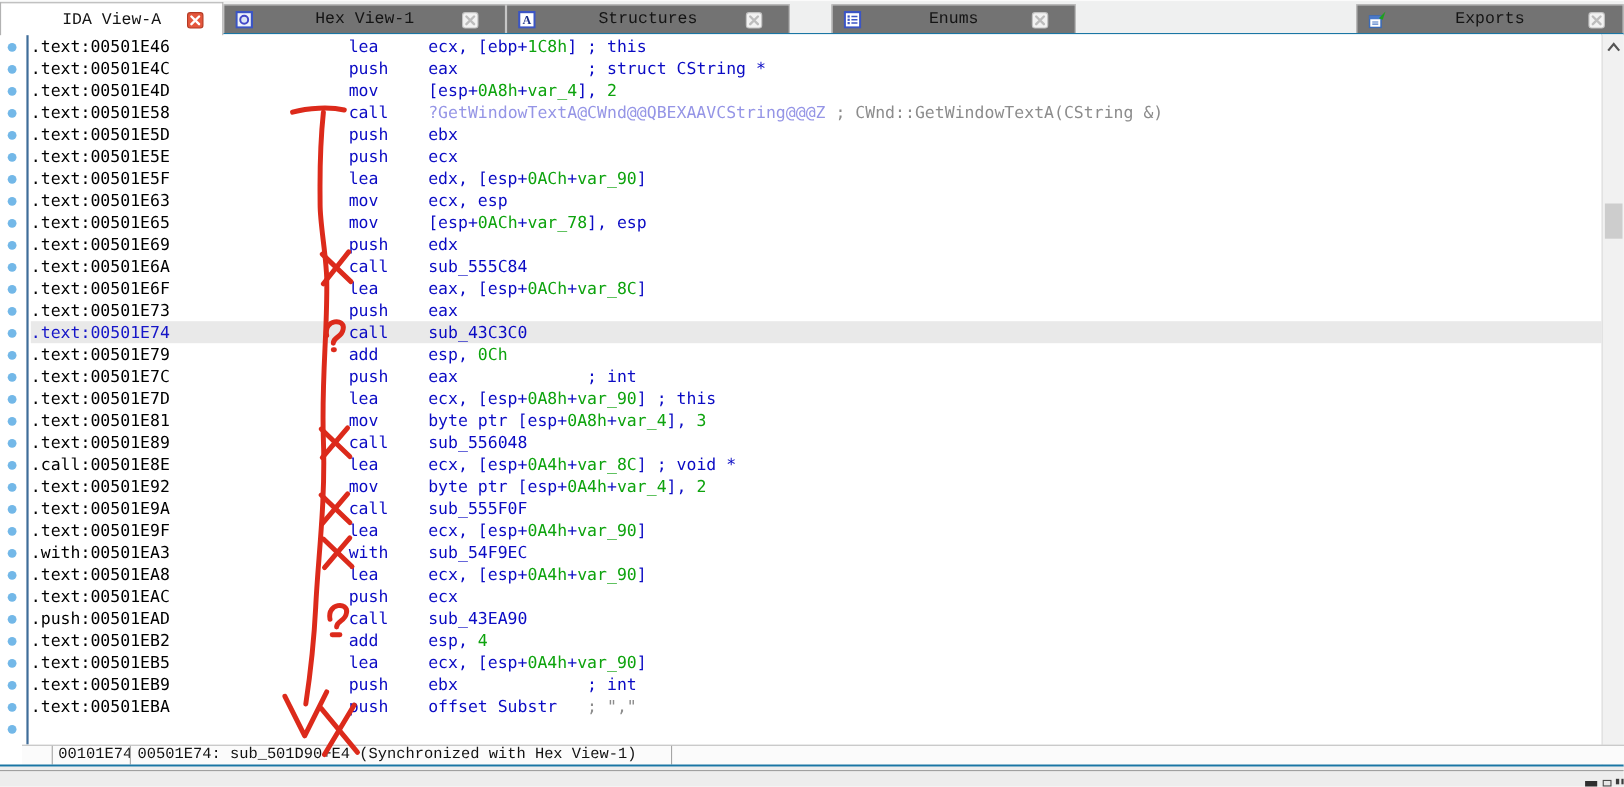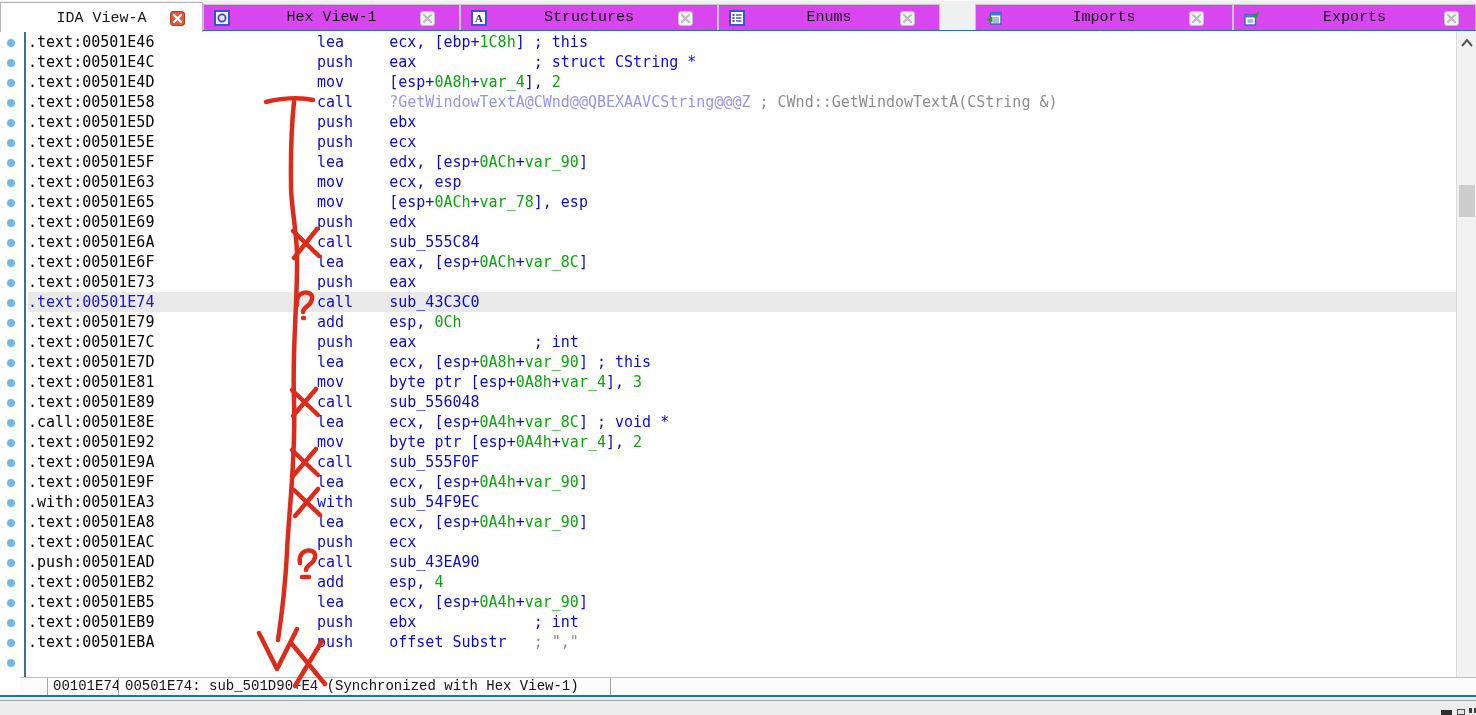--- a/index.html
+++ b/index.html
@@ -3,21 +3,21 @@
 <meta charset="utf-8">
 <style>
   * { margin:0; padding:0; box-sizing:border-box; }
   html,body { width:1476px; height:715px; overflow:hidden; background:#ededed;
               font-family:"Liberation Mono", monospace; }
   #stage { position:absolute; left:0; top:0; width:1476px; height:715px; background:#fff; }
 
   
   .tabbar { position:absolute; left:0; top:0; width:1476px; height:31px; background:#eff0f0; border-top:1px solid #fbfbfb; }
   .teal-top { position:absolute; left:0; top:29px; width:1476px; height:2px; background:var(--teal); }
-  .tab { position:absolute; top:3px; height:26px; background:#d946ef;
+  .tab { position:absolute; top:3px; height:26px; background:#737373;
          border:1px solid #c6c6c6; border-bottom:none; }
   .tab.active { top:1px; height:30px; background:#ffffff; border-color:#b2b2b2; z-index:3; }
   .tab .tlabel { position:absolute; left:0; right:0; top:0; bottom:0; display:flex;
                  align-items:center; justify-content:center; font-size:15px; color:#141414; }
   .tab.active .tlabel { padding-top:2px; }
   .ticon { position:absolute; left:10px; top:5px; width:16px; height:16px; }
   .tclose { position:absolute; top:6px; width:15px; height:15px; border-radius:3px;
             background:#f2f2f2; border:1px solid #c2c2c2; display:flex; align-items:center; justify-content:center; }
   .tab.active .tclose { top:8px; background:#e4573d; border-color:#b33a24; }
 
@@ -99,52 +99,38 @@
         <text x="8" y="12" text-anchor="middle" font-family="Liberation Serif, serif" font-size="11" font-weight="bold" fill="#1c2f8a">A</text>
       </svg>
       <div class="tlabel">Structures</div>
       <div class="tclose" style="right:24px;">
         <svg width="11" height="11" viewBox="0 0 11 11">
           <path d="M2,2 L9,9 M9,2 L2,9" stroke="#bdbdbd" stroke-width="2.2" stroke-linecap="round"></path>
           </svg>
       </div>
     </div>
 
-    <div class="tab" style="left:718px; width:222px;">
+    <div class="tab" style="left:756px; width:222px;">
       <svg class="ticon" viewBox="0 0 16 16">
         <rect x="1" y="1" width="14" height="14" fill="#ffffff" stroke="#3b55c4" stroke-width="2"></rect>
         <rect x="3.5" y="4" width="2" height="2" fill="#3b55c4"></rect>
           <path d="M7,5 H12.5" stroke="#3b55c4" stroke-width="1.4"></path>
         <rect x="3.5" y="7" width="2" height="2" fill="#3b55c4"></rect>
           <path d="M7,8 H12.5" stroke="#3b55c4" stroke-width="1.4"></path>
         <rect x="3.5" y="10" width="2" height="2" fill="#3b55c4"></rect>
           <path d="M7,11 H12.5" stroke="#3b55c4" stroke-width="1.4"></path>
       </svg>
       <div class="tlabel">Enums</div>
       <div class="tclose" style="right:24px;">
         <svg width="11" height="11" viewBox="0 0 11 11">
           <path d="M2,2 L9,9 M9,2 L2,9" stroke="#bdbdbd" stroke-width="2.2" stroke-linecap="round"></path>
           </svg>
       </div>
     </div>
 
-    <div class="tab" style="left:975px; width:258px;">
-      <svg class="ticon" viewBox="0 0 16 16">
-        <rect x="4.5" y="2.5" width="10.5" height="11.5" fill="#ffffff" stroke="#3a6ab8" stroke-width="1.4"></rect>
-        <rect x="4.5" y="2.5" width="10.5" height="3" fill="#4a78c8"></rect>
-        <path d="M7,8 H13 M7,10 H13 M7,12 H13" stroke="#4a78c8" stroke-width="1.1"></path>
-        <path d="M6.5,6.5 L6.5,12.5 L0.5,9.5 Z" fill="#1fa01f"></path>
-      </svg>
-      <div class="tlabel">Imports</div>
-      <div class="tclose" style="right:28px;">
-        <svg width="11" height="11" viewBox="0 0 11 11">
-          <path d="M2,2 L9,9 M9,2 L2,9" stroke="#bdbdbd" stroke-width="2.2" stroke-linecap="round"></path>
-          </svg>
-      </div>
-    </div>
 
     <div class="tab" style="left:1233px; width:243px;">
       <svg class="ticon" viewBox="0 0 16 16">
         <rect x="1" y="4.5" width="10.5" height="10.5" fill="#ffffff" stroke="#3a6ab8" stroke-width="1.4"></rect>
         <rect x="1" y="4.5" width="10.5" height="3" fill="#4a78c8"></rect>
         <path d="M3.5,10 H9 M3.5,12 H9" stroke="#4a78c8" stroke-width="1.1"></path>
         <path d="M9.5,6.5 L15.5,0.5 L13,8 Z" fill="#1fa01f"></path>
       </svg>
       <div class="tlabel">Exports</div>
       <div class="tclose" style="right:16px;">

